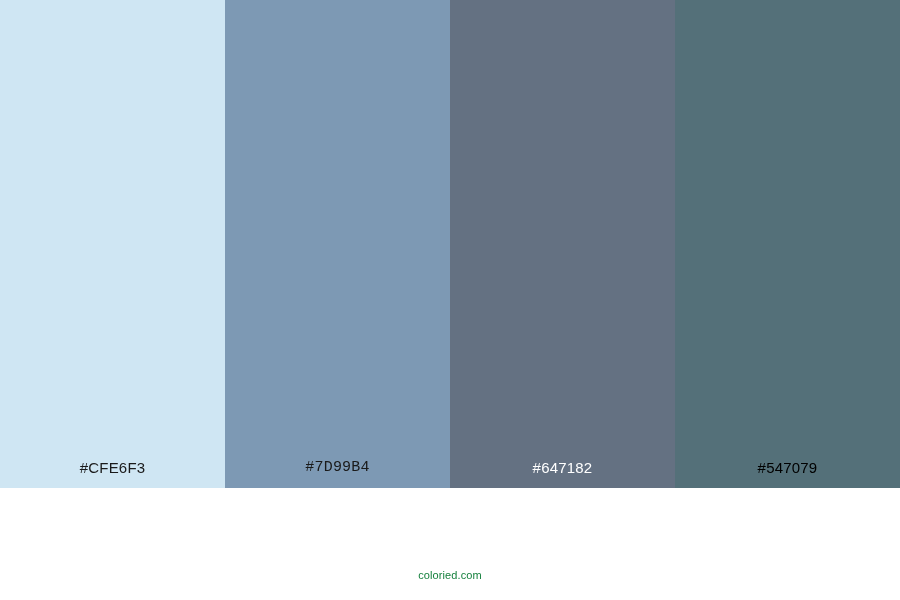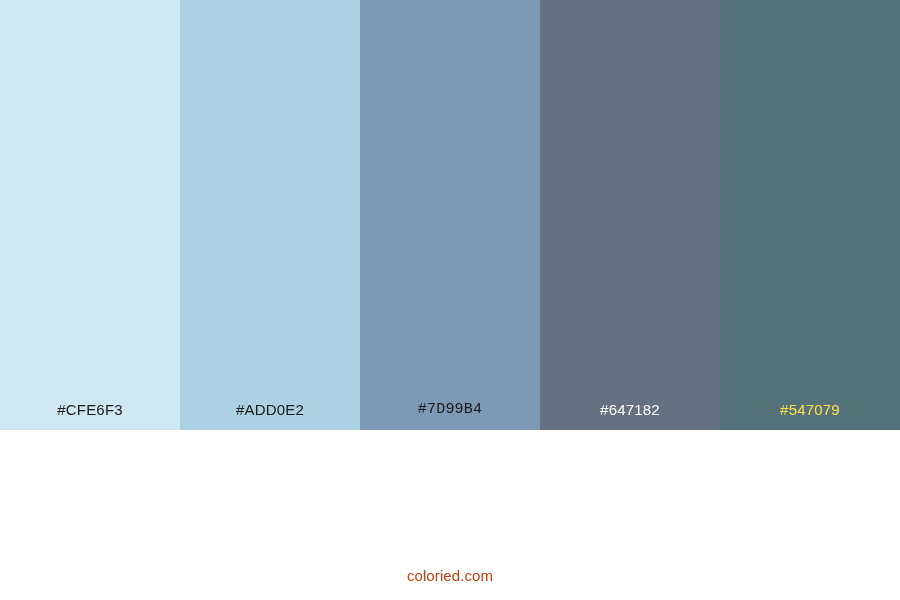--- a/index.html
+++ b/index.html
@@ -22,21 +22,21 @@
     background: #ffffff;
   }
   .swatch-strip {
     width: 900px;
     height: 550px;
     display: flex;
     flex-direction: row;
   }
   .swatch {
     flex: 1 1 0;
-    height: 430px;
+    height: 488px;
     position: relative;
     display: flex;
     align-items: flex-end;
     justify-content: center;
   }
   .swatch-label {
     display: block;
     width: 100%;
     text-align: center;
     font-family: "Liberation Sans", sans-serif;
@@ -49,51 +49,48 @@
   .footer {
     width: 900px;
     height: 50px;
     background: #ffffff;
     display: flex;
     align-items: center;
     justify-content: center;
   }
   .footer-text {
     font-family: "Liberation Sans", sans-serif;
-    font-size: 15px;
+    font-size: 11px;
     line-height: 15px;
-    color: #c2410c;
+    color: #15803d;
     letter-spacing: 0.1px;
   }
 </style>
 </head>
 <body>
 
 <div class="palette-page">
 
   <div class="swatch-strip">
 
     <div class="swatch" style="background-color: rgb(207, 230, 243);">
       <span class="swatch-label" style="color: rgb(26, 26, 26);">#CFE6F3</span>
     </div>
 
-    <div class="swatch" style="background-color: rgb(173, 208, 226);">
-      <span class="swatch-label" style="color: rgb(26, 26, 26);">#ADD0E2</span>
-    </div>
 
     <div class="swatch" style="background-color: rgb(125, 153, 180);">
       <span class="swatch-label" style="color: rgb(26, 26, 26); font-family: Liberation Mono, monospace;">#7D99B4</span>
     </div>
 
     <div class="swatch" style="background-color: rgb(100, 113, 130);">
       <span class="swatch-label" style="color: #ffffff;">#647182</span>
     </div>
 
     <div class="swatch" style="background-color: rgb(84, 112, 121);">
-      <span class="swatch-label" style="color: #fde047;">#547079</span>
+      <span class="swatch-label" style="color: #000000;">#547079</span>
     </div>
 
   </div>
 
   <div class="footer">
     <span class="footer-text">coloried.com</span>
   </div>
 
 </div>
 

